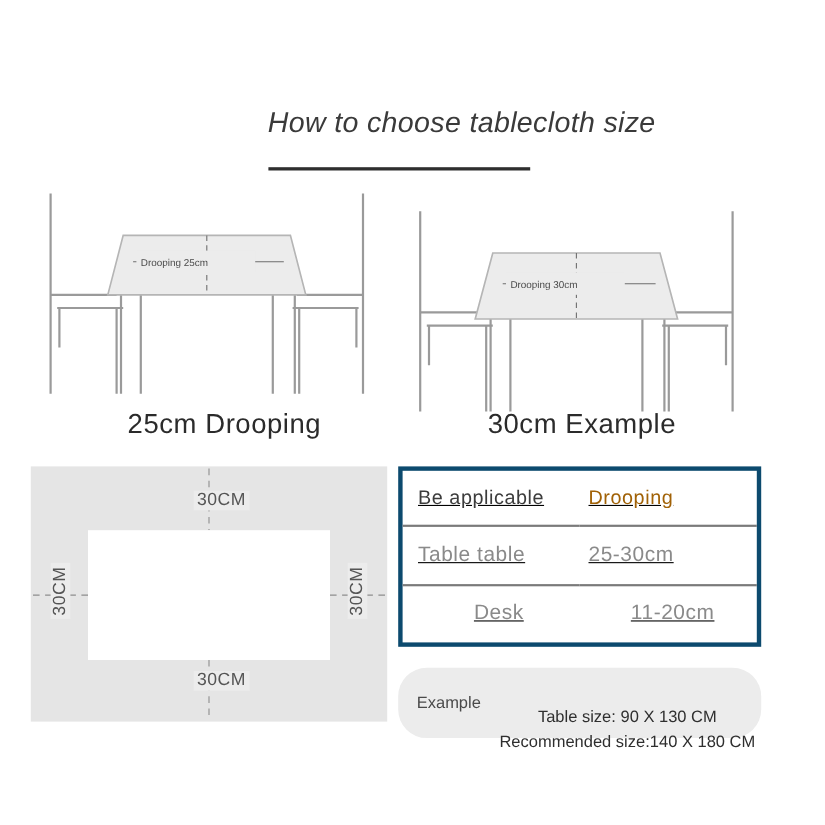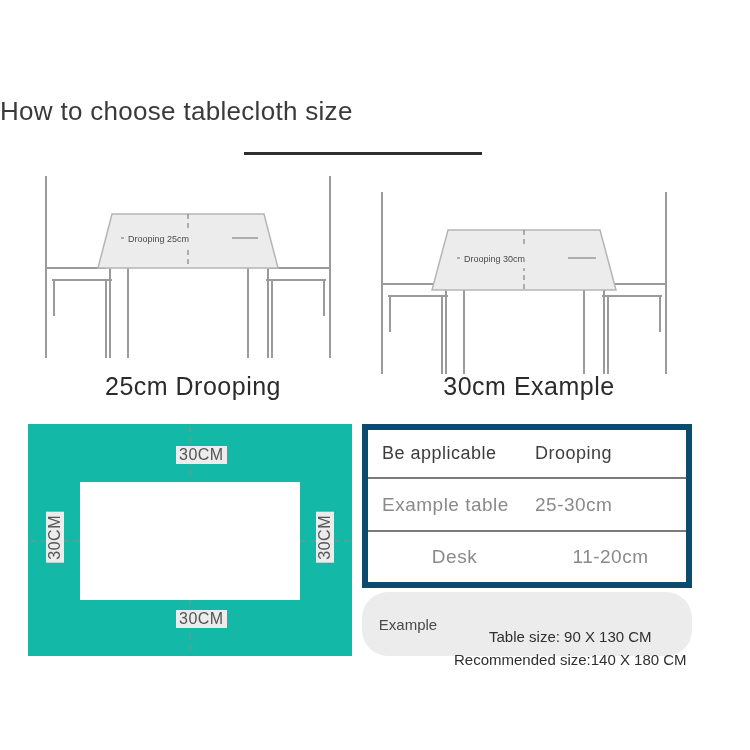--- a/index.html
+++ b/index.html
@@ -19,25 +19,26 @@
     height: 750px;
     background: #ffffff;
   }
 
   
   .title {
     position: absolute;
     top: 96px;
     left: 0;
     width: 596px;
-    text-align: left;
+    text-align: right;
     font-size: 26px;
     color: #3a3a3a;
     letter-spacing: 0.3px;
     font-family: "Liberation Sans", sans-serif;
+    font-style: italic;
   }
   .title-rule {
     position: absolute;
     top: 152px;
     left: 244px;
     width: 238px;
     height: 3px;
     background: #2e2e2e;
   }
 
@@ -53,31 +54,31 @@
   .scene svg { display: block; }
 
   .scene-caption {
     position: absolute;
     width: 330px;
     text-align: center;
     font-size: 25px;
     color: #2b2b2b;
     letter-spacing: 0.5px;
   }
-  .scene-caption.left  { left: 28px;  top: 372px; text-align: center; }
+  .scene-caption.left  { left: 39px;  top: 372px; text-align: center; }
   .scene-caption.right { left: 364px; top: 372px; }
 
   
   .panel-left {
     position: absolute;
     left: 28px;
     top: 424px;
     width: 324px;
     height: 232px;
-    background: #14b8a6;
+    background: #e5e5e5;
   }
   .panel-left .inner-cloth {
     position: absolute;
     left: 52px;
     top: 58px;
     width: 220px;
     height: 118px;
     background: #ffffff;
   }
   .dim-label {
@@ -95,22 +96,23 @@
     padding: 3px 0;
   }
 
   
   .panel-right {
     position: absolute;
     left: 362px;
     top: 424px;
     width: 330px;
     height: 164px;
-    border: 6px solid #0c4a6e;
+    border: 4px solid #0c4a6e;
     box-sizing: border-box;
+    text-decoration: underline;
   }
   .tbl {
     width: 100%;
     height: 100%;
     border-collapse: collapse;
     table-layout: fixed;
   }
   .tbl td {
     padding: 0 0 0 14px;
     font-size: 19px;
@@ -121,30 +123,30 @@
   }
   .tbl tr:last-child td { border-bottom: none; text-align: center; }
   .tbl td.head {
     color: #3c3c3c;
     font-size: 18px;
   }
   .tbl td.val {
     padding-left: 8px;
   }
   .tbl td.val-head {
-    color: #404040;
+    color: #a16207;
     font-size: 18px;
     padding-left: 8px;
   }
 
   
   .example {
     position: absolute;
     left: 362px;
-    top: 592px;
+    top: 607px;
     width: 330px;
     height: 64px;
     background: #ececec;
     display: flex;
     align-items: center;
     border-radius: 26px;
   }
   .example-label {
     width: 92px;
     text-align: center;
@@ -259,21 +261,21 @@
   </div>
 
   <div class="panel-right">
     <table class="tbl">
       <tbody>
           <tr>
         <td class="head">Be applicable</td>
         <td class="val-head">Drooping</td>
       </tr>
       <tr>
-        <td>Example table</td>
+        <td>Table table</td>
         <td class="val">25-30cm</td>
       </tr>
       <tr>
         <td>Desk</td>
         <td class="val">11-20cm</td>
       </tr>
     </tbody>
       </table>
   </div>
 

